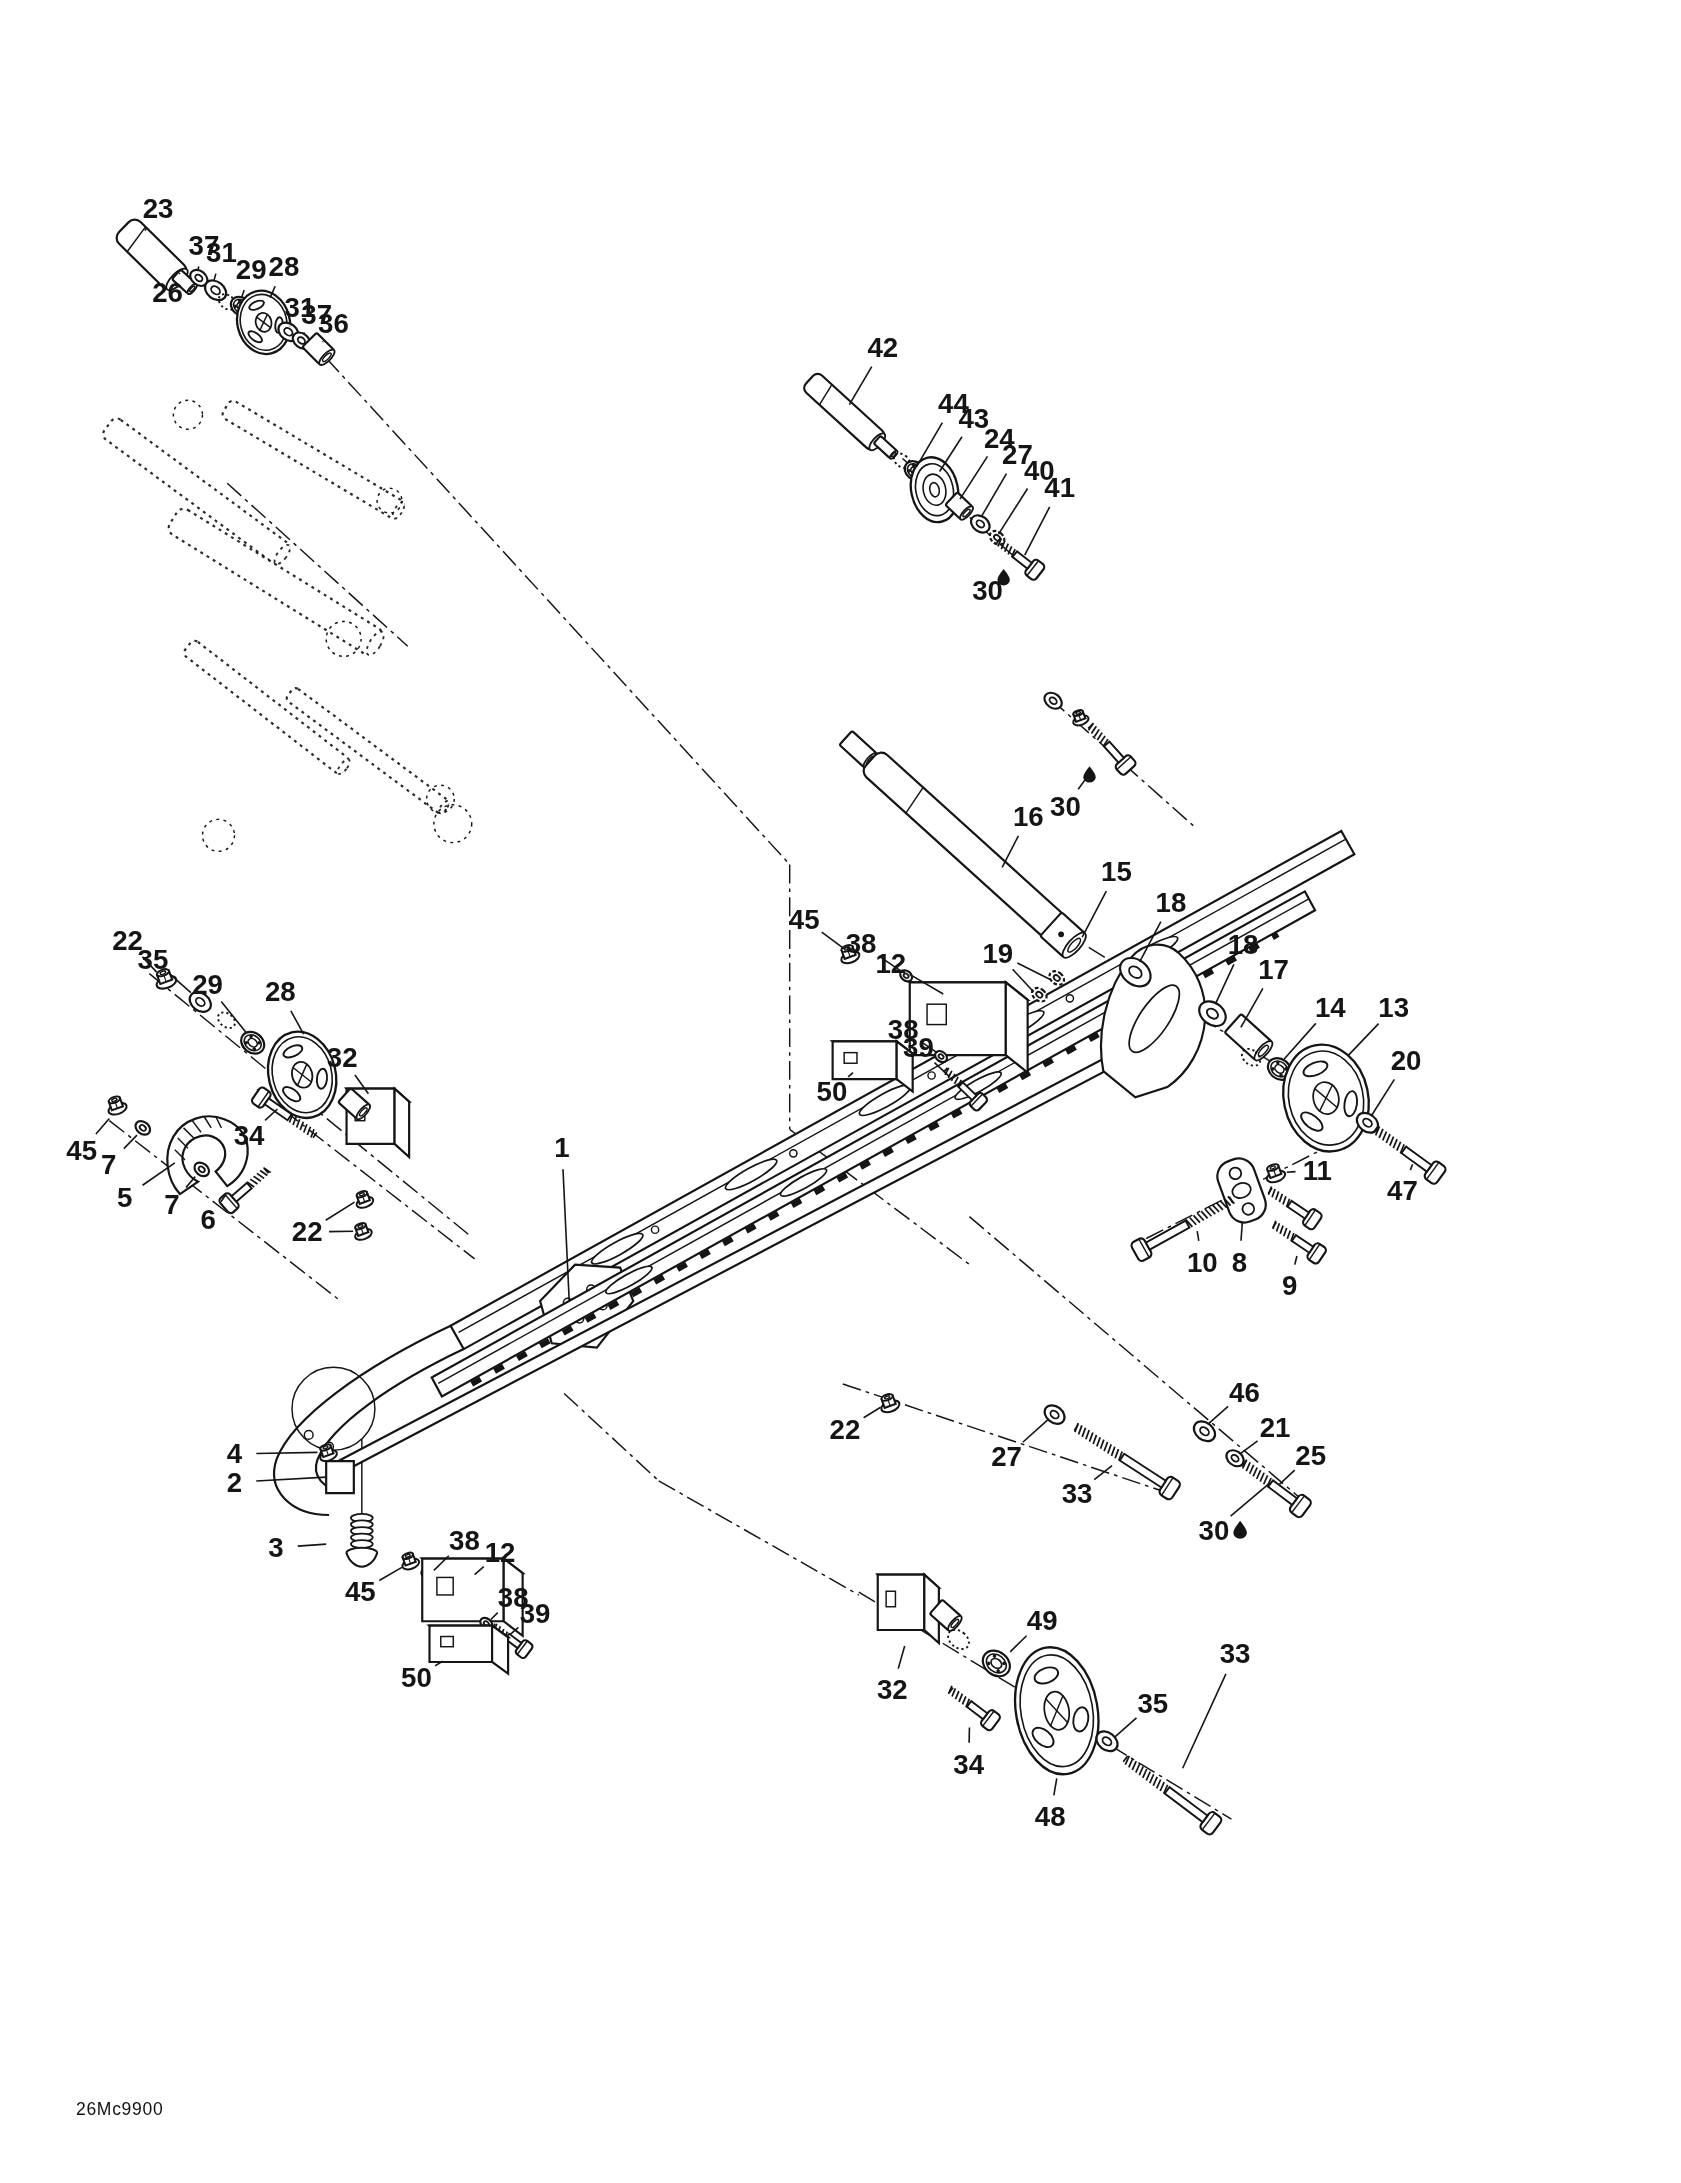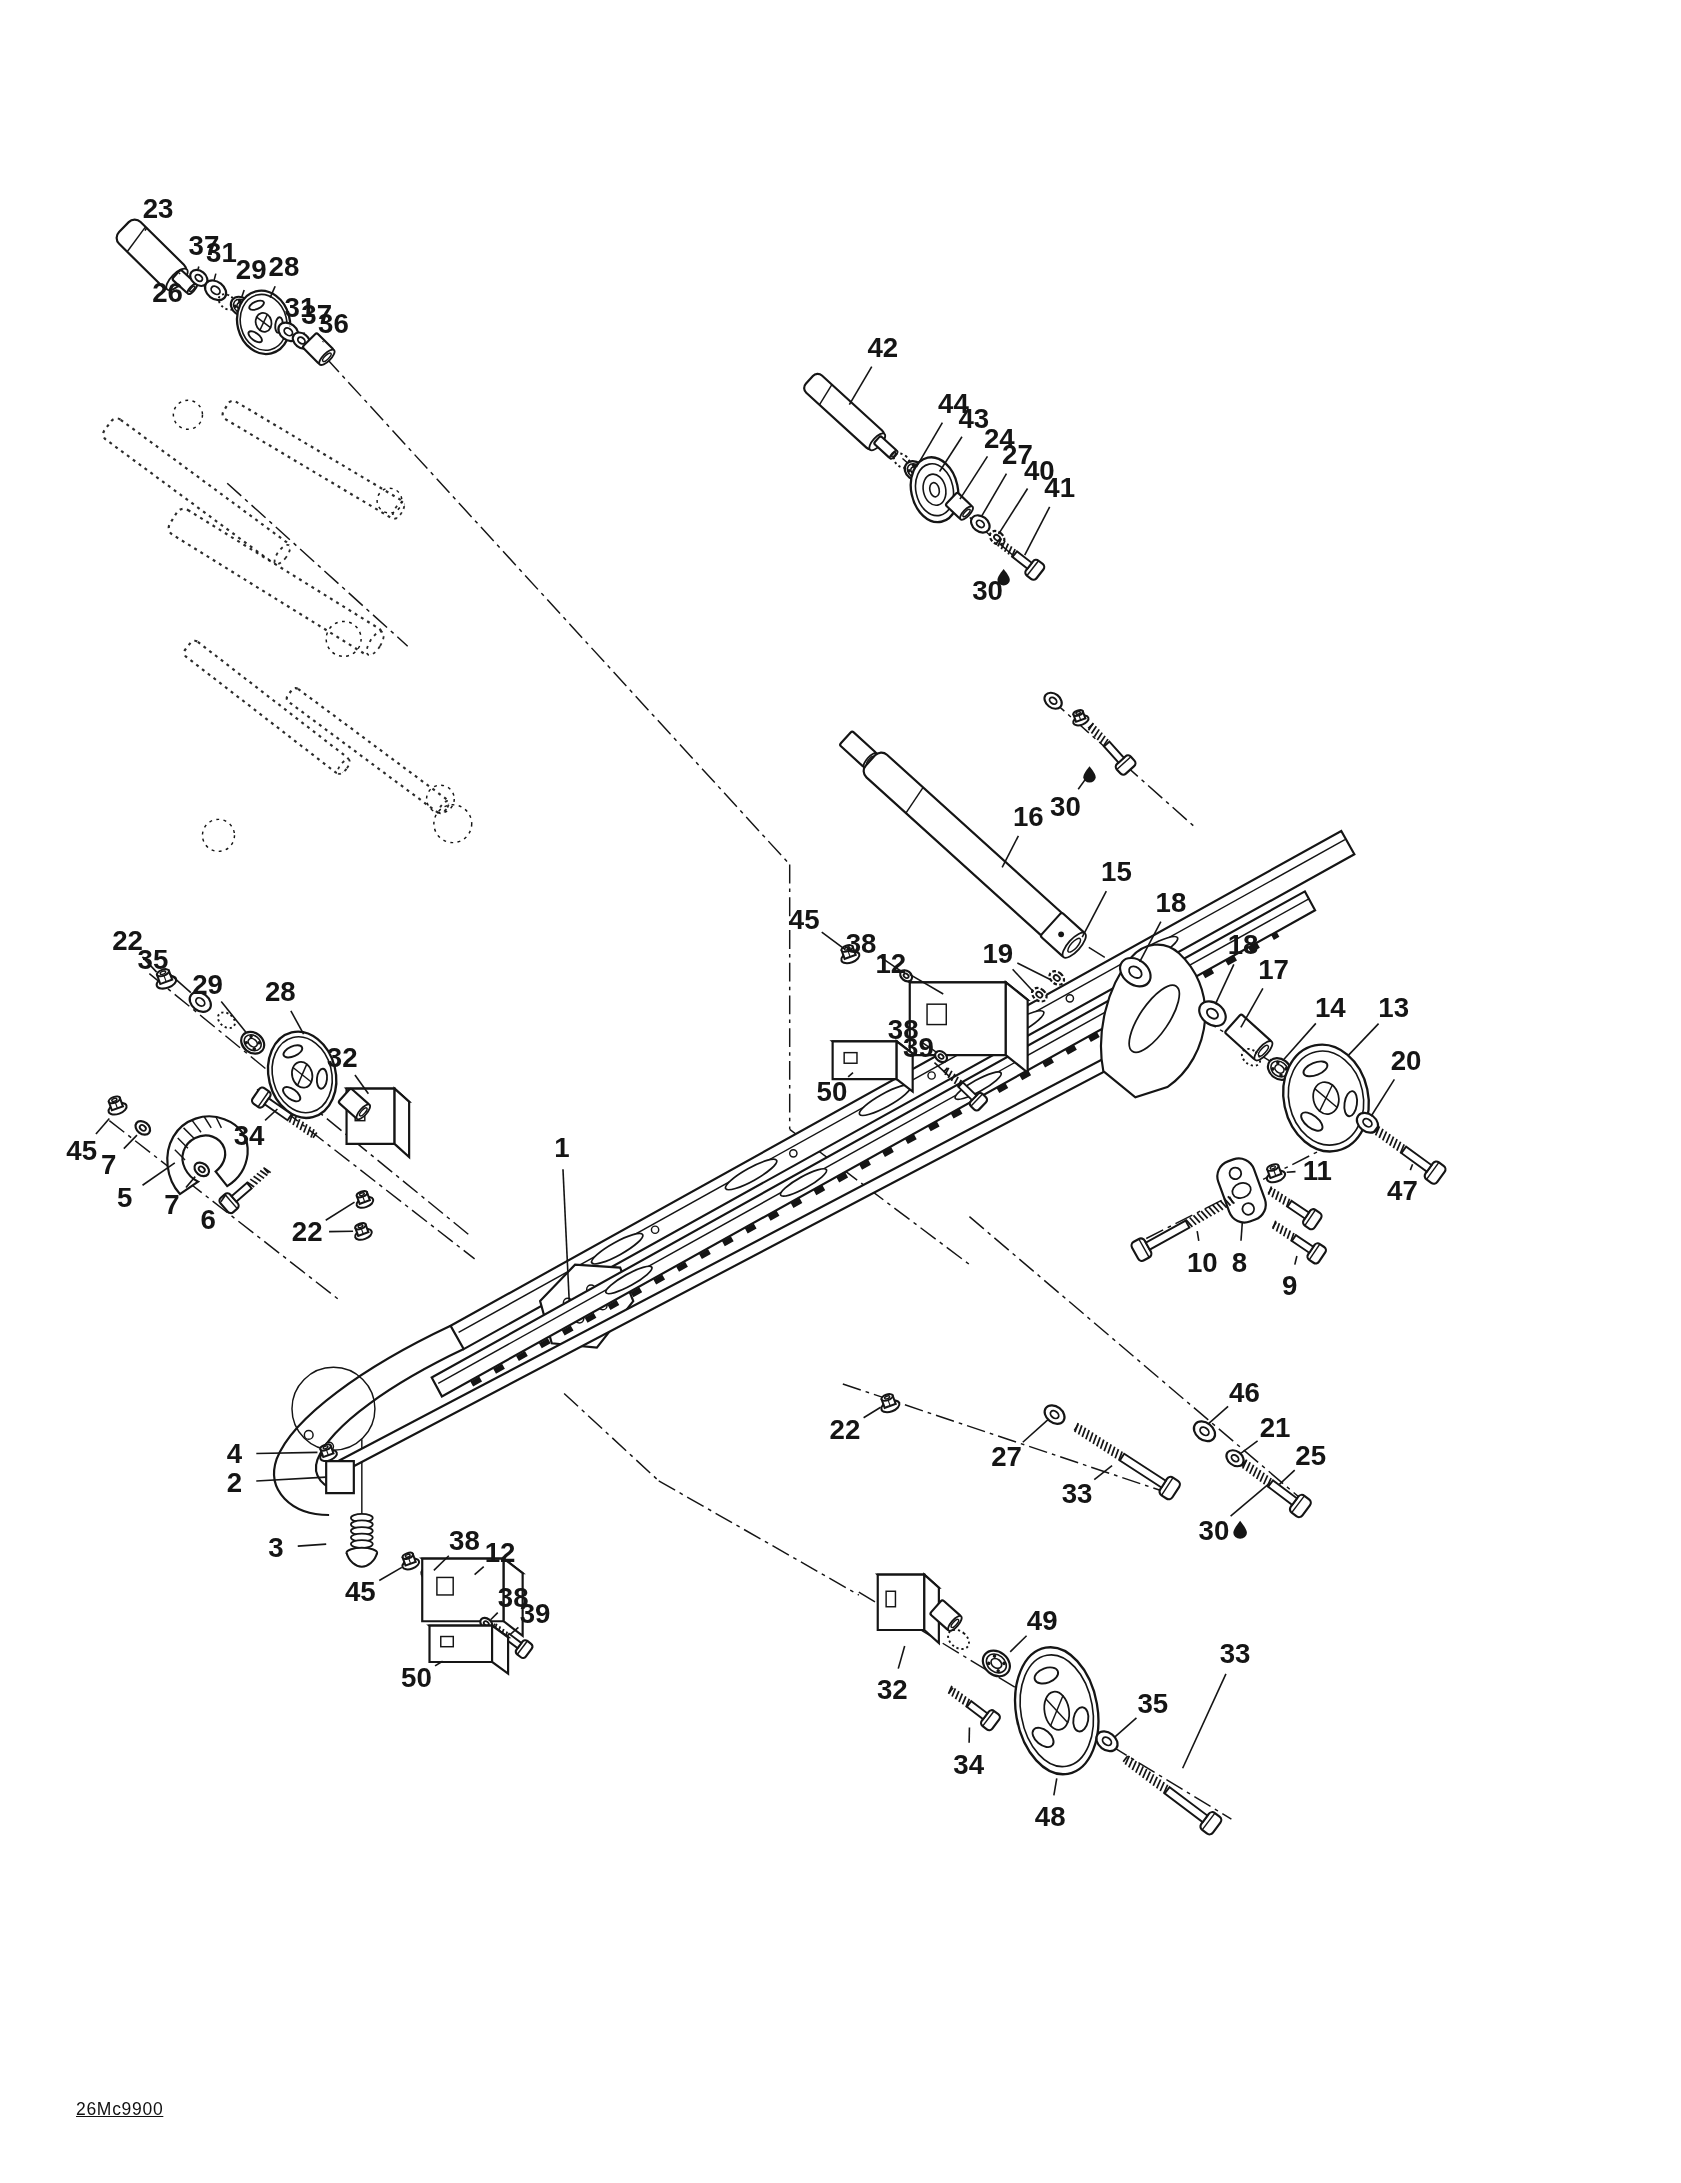--- a/index.html
+++ b/index.html
@@ -1,20 +1,20 @@
 <!DOCTYPE html>
 <html style="font-size:11.6px"><head>
 <meta charset="utf-8">
 <style>
   html,body{margin:0;padding:0;background:#e8e8e8;}
   .page{position:relative;width:1682px;height:2183px;background:#ffffff;overflow:hidden;
         font-family:"Liberation Sans", sans-serif;}
   #diagram-svg{position:absolute;left:0;top:0;}
   .code-text{position:absolute;left:76px;top:2099px;font-size:17.5px;color:#111;
-             font-family:"Liberation Sans", sans-serif;letter-spacing:0.7px;text-decoration:underline;}
+             font-family:"Liberation Sans", sans-serif;letter-spacing:0.7px;}
 </style>
 </head>
 <body>
 
 <div class="page">
   <svg id="diagram-svg" width="1682" height="2183" viewBox="0 0 2311 3000" xmlns="http://www.w3.org/2000/svg">
       <g>
         <line x1="205" y1="1338" x2="648" y2="1700" stroke="#151515" stroke-width="2" stroke-dasharray="26 7 5 7"></line>
         <line x1="150" y1="1540" x2="468" y2="1788" stroke="#151515" stroke-width="2" stroke-dasharray="26 7 5 7"></line>
         <line x1="353" y1="1497" x2="652" y2="1730" stroke="#151515" stroke-width="2" stroke-dasharray="26 7 5 7"></line>

